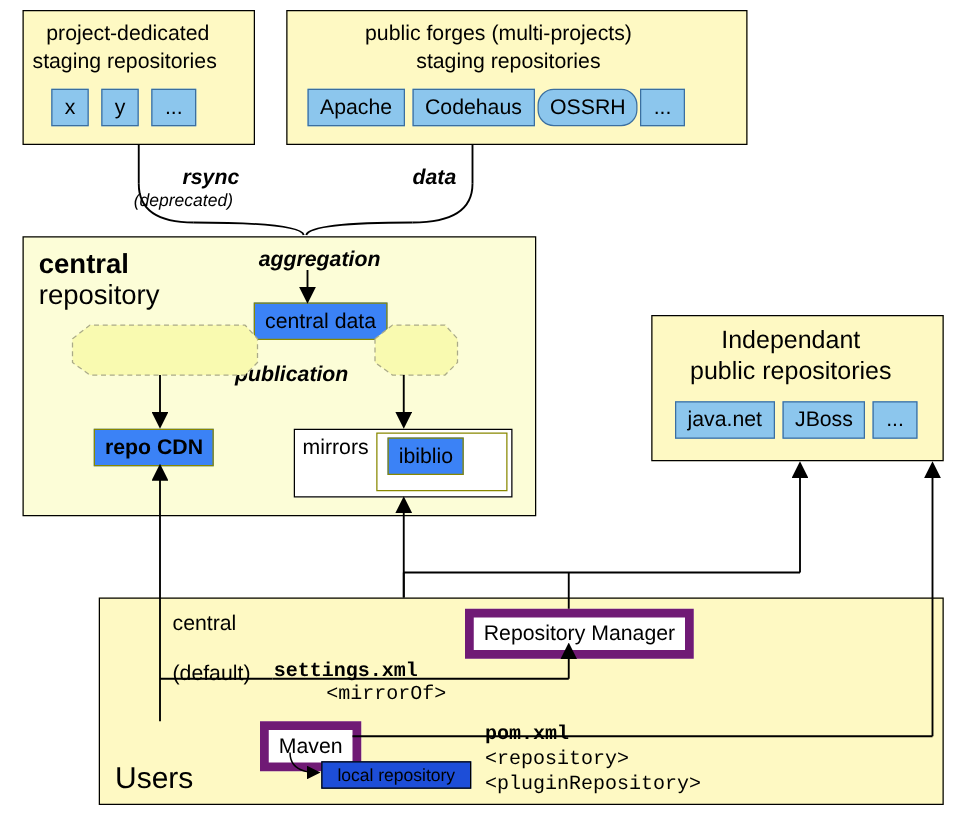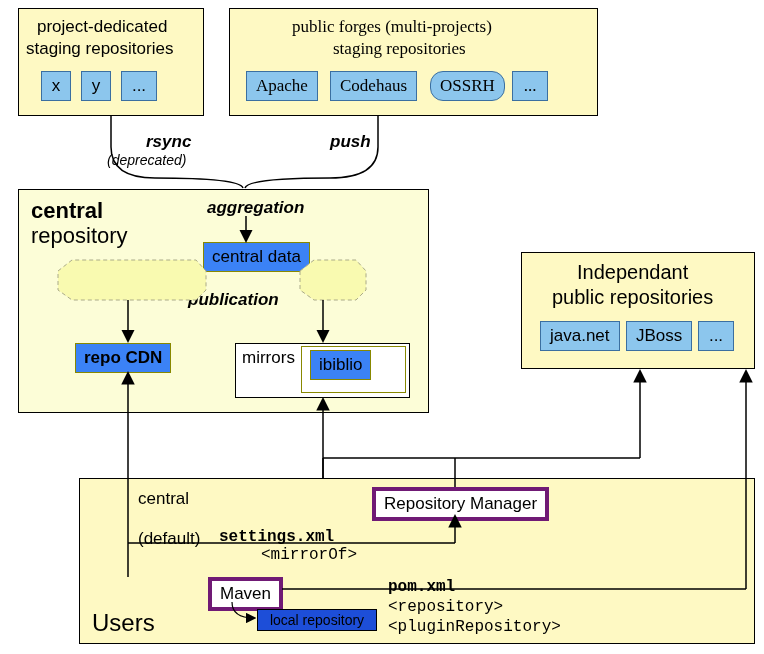--- a/index.html
+++ b/index.html
@@ -28,21 +28,21 @@
   }
   .yellow-box {
     position: absolute;
     background: #3b82f6;
     border: 1px solid #888800;
     padding: 4px 8px;
   }
   .white-box {
     position: absolute;
     background: #fff;
-    border: 4px solid #701a75;
+    border: 7px solid #701a75;
     padding: 3px 8px;
   }
   .label {
     position: absolute;
     white-space: nowrap;
   }
   .italic { font-style: italic; }
   .bold { font-weight: bold; }
   .mono { font-family: "Courier New", monospace; font-size: 16px; }
   svg.arrows {
@@ -56,32 +56,32 @@
 <body>
 
 <div class="box purple-fill" style="left:18px; top:8px; width:186px; height:108px;">
   <div class="label" style="left:18px; top:8px;">project-dedicated</div>
   <div class="label" style="left:7px; top:30px;">staging repositories</div>
   <div class="blue-btn" style="left:22px; top:62px; width:30px;">x</div>
   <div class="blue-btn" style="left:62px; top:62px; width:30px;">y</div>
   <div class="blue-btn" style="left:102px; top:62px; width:36px;">...</div>
 </div>
 
-<div class="box purple-fill" style="left:229px; top:8px; width:369px; height:108px;font-family:Liberation Serif, serif;">
+<div class="box purple-fill" style="left:229px; top:8px; width:369px; height:108px;">
   <div class="label" style="left:62px; top:8px;">public forges (multi-projects)</div>
   <div class="label" style="left:103px; top:30px;">staging repositories</div>
   <div class="blue-btn" style="left:16px; top:62px;">Apache</div>
   <div class="blue-btn" style="left:100px; top:62px;">Codehaus</div>
   <div class="blue-btn" style="left:200px; top:62px;border-radius:13px;">OSSRH</div>
   <div class="blue-btn" style="left:282px; top:62px; width:36px;">...</div>
 </div>
 
 <div class="label italic bold" style="left:146px; top:132px;">rsync</div>
 <div class="label italic" style="left:107px; top:152px; font-size:14px;">(deprecated)</div>
-<div class="label italic bold" style="left:330px; top:132px;">push</div>
+<div class="label italic bold" style="left:330px; top:132px;">data</div>
 
 <div class="box yellow-fill" style="left:18px; top:189px; width:411px; height:224px;">
   <div class="label" style="left:12px; top:8px; font-size:22px;"><span class="bold">central</span></div>
   <div class="label" style="left:12px; top:33px; font-size:22px;">repository</div>
 </div>
 
 <div class="label italic bold" style="left:207px; top:198px;">aggregation</div>
 
 <div class="yellow-box" style="left:203px; top:242px;">central data</div>
 <div class="label" style="left:68px; top:272px; font-size:15px;">archetype catalog</div>

